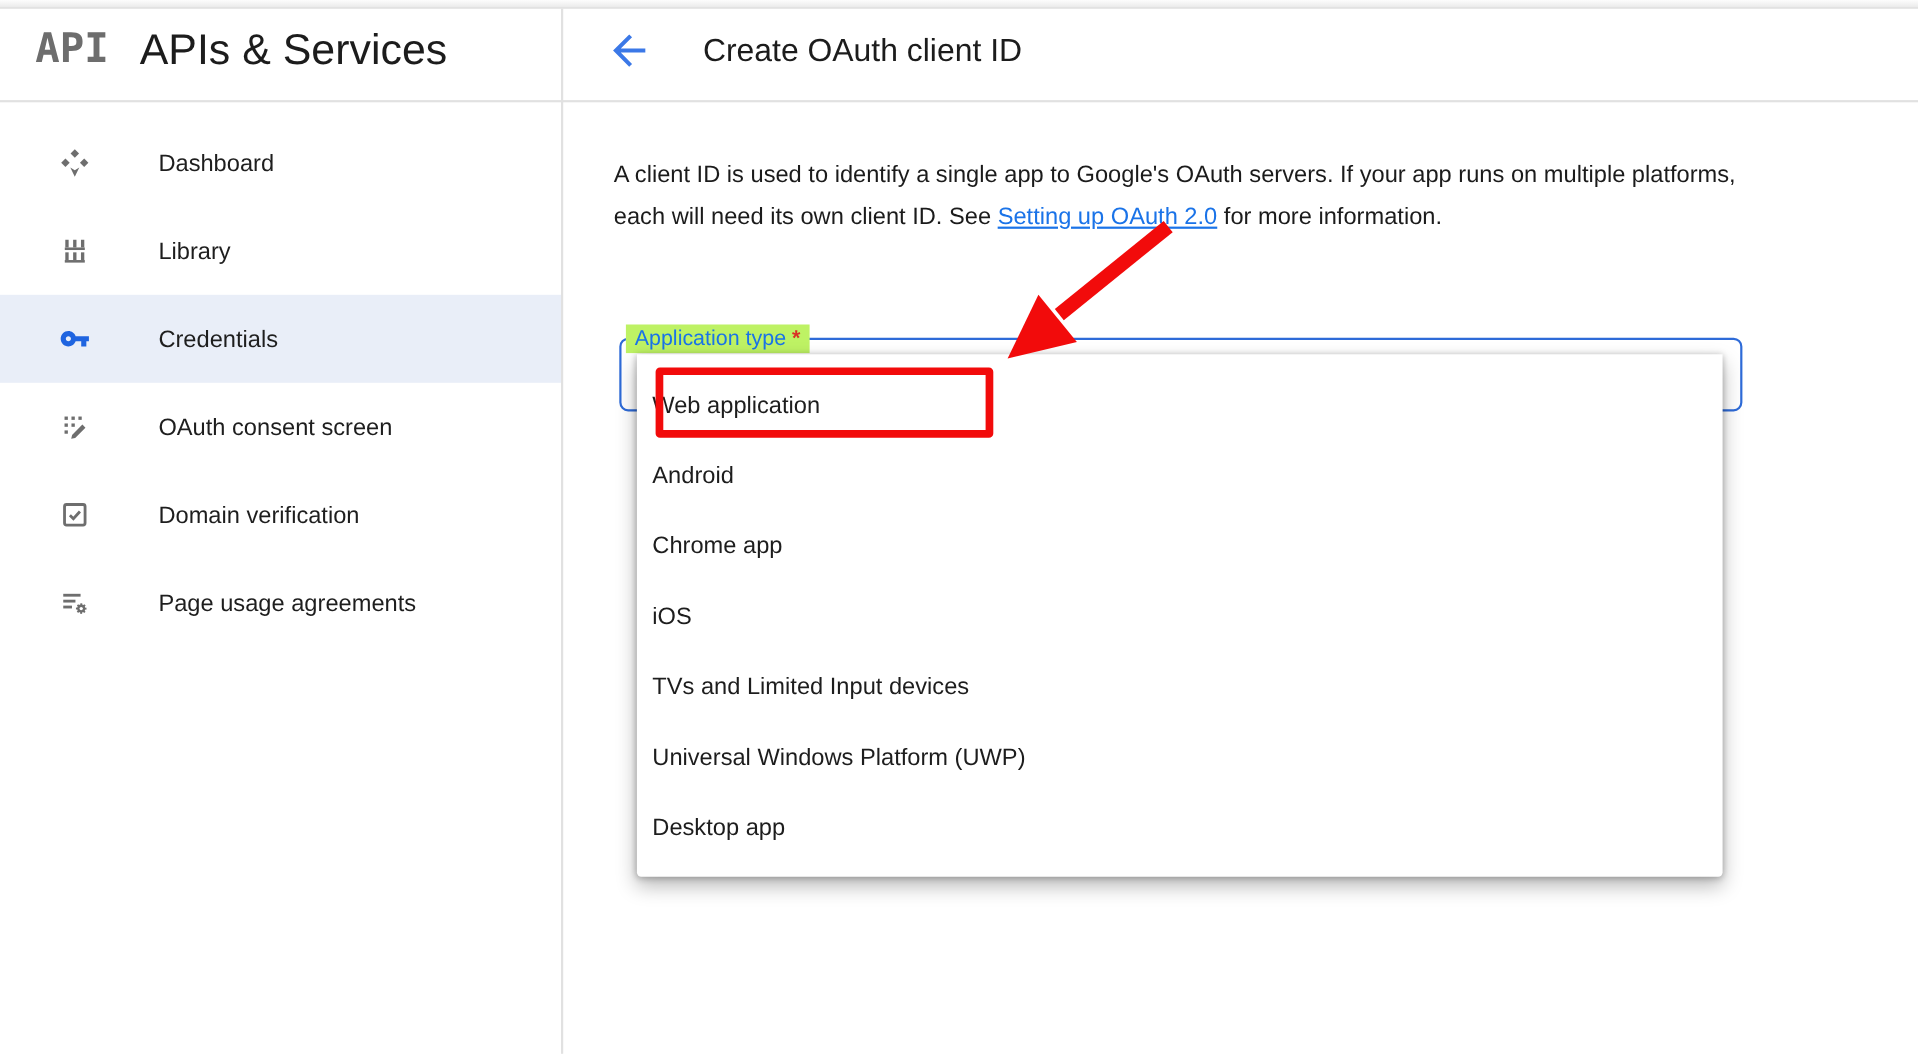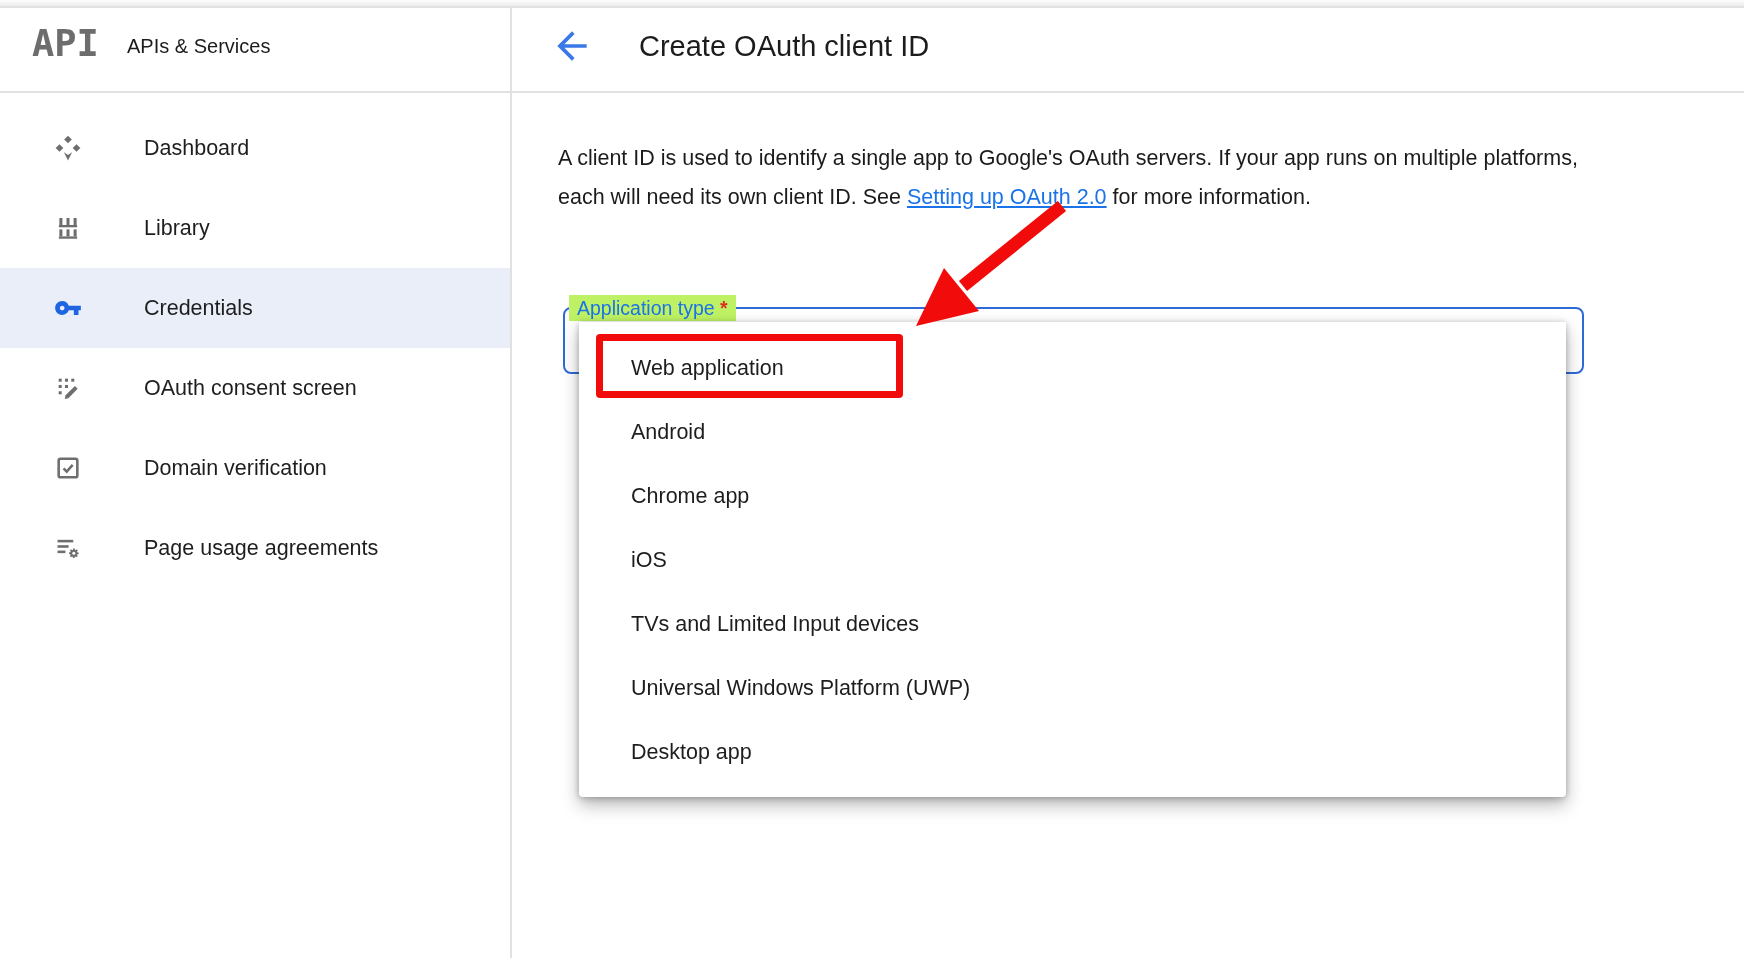--- a/index.html
+++ b/index.html
@@ -10,21 +10,21 @@
   
   #top-hairline { left:0; top:0; width:1744px; height:8px;
     background:linear-gradient(180deg,#fdfdfd,#ececec); border-bottom:2px solid #e2e2e2; }
   #header-divider { left:0; top:91px; width:1744px; height:2px; background:#e1e1e1; }
   #sidebar-divider { left:510px; top:8px; width:2px; height:950px; background:#e1e1e1; }
 
   
   #app-logo { left:32px; top:16px; width:70px; height:56px;
     font-family:"DejaVu Sans Mono",monospace; font-weight:700; font-size:37px;
     line-height:56px; color:#6d6d6d; letter-spacing:0px; }
-  #app-title { left:127px; top:0; height:105px; line-height:92px; font-size:20px; color:#1c1c1c; }
+  #app-title { left:127px; top:0; height:105px; line-height:92px; font-size:39px; color:#1c1c1c; }
 
   
   #back-button { left:550px; top:24px; width:44px; height:44px; cursor:pointer; }
   #page-title { left:639px; top:0; height:92px; line-height:92px; font-size:29px; color:#1c1c1c; }
 
   
   #nav { left:0; top:108px; width:510px; }
   .nav-item { position:relative; height:80px; display:flex; align-items:center; cursor:pointer; }
   .nav-item.selected { background:#e9eef8; }
   .nav-icon { position:absolute; left:54px; width:28px; height:28px; }
@@ -38,21 +38,21 @@
   #app-type-field { left:563px; top:307px; width:1021px; height:67px;
     border:2.5px solid #2e6bd8; border-radius:8px; background:#fff; cursor:pointer; }
   #app-type-label { left:569px; top:295px; height:26px; line-height:26px; background:#bef264;
     padding:0 8px; font-size:19.5px; font-weight:500; color:#1a73e8; z-index:3; }
   #app-type-label .req { color:#d93025; font-weight:700; }
 
   
   #dropdown-menu { left:579px; top:322px; width:987px; height:475px; background:#fff;
     border-radius:0 0 4px 4px; padding-top:14px; z-index:4;
     box-shadow:0 8px 18px rgba(0,0,0,.28), 0 2px 6px rgba(0,0,0,.18), 0 -1px 6px rgba(0,0,0,.08); }
-  .menu-item { height:64px; line-height:64px; padding-left:52px; font-size:21.5px;
+  .menu-item { height:64px; line-height:64px; padding-left:14px; font-size:21.5px;
     color:#1d1d1d; cursor:pointer; }
 
   
   #annotation-box { left:596px; top:334px; width:307px; height:64px;
     border:7px solid #f20b0b; border-radius:4px; z-index:6; pointer-events:none; }
   #annotation-arrow { left:850px; top:180px; width:260px; height:170px; z-index:7; pointer-events:none; }
 </style>
 </head>
 <body>
 

